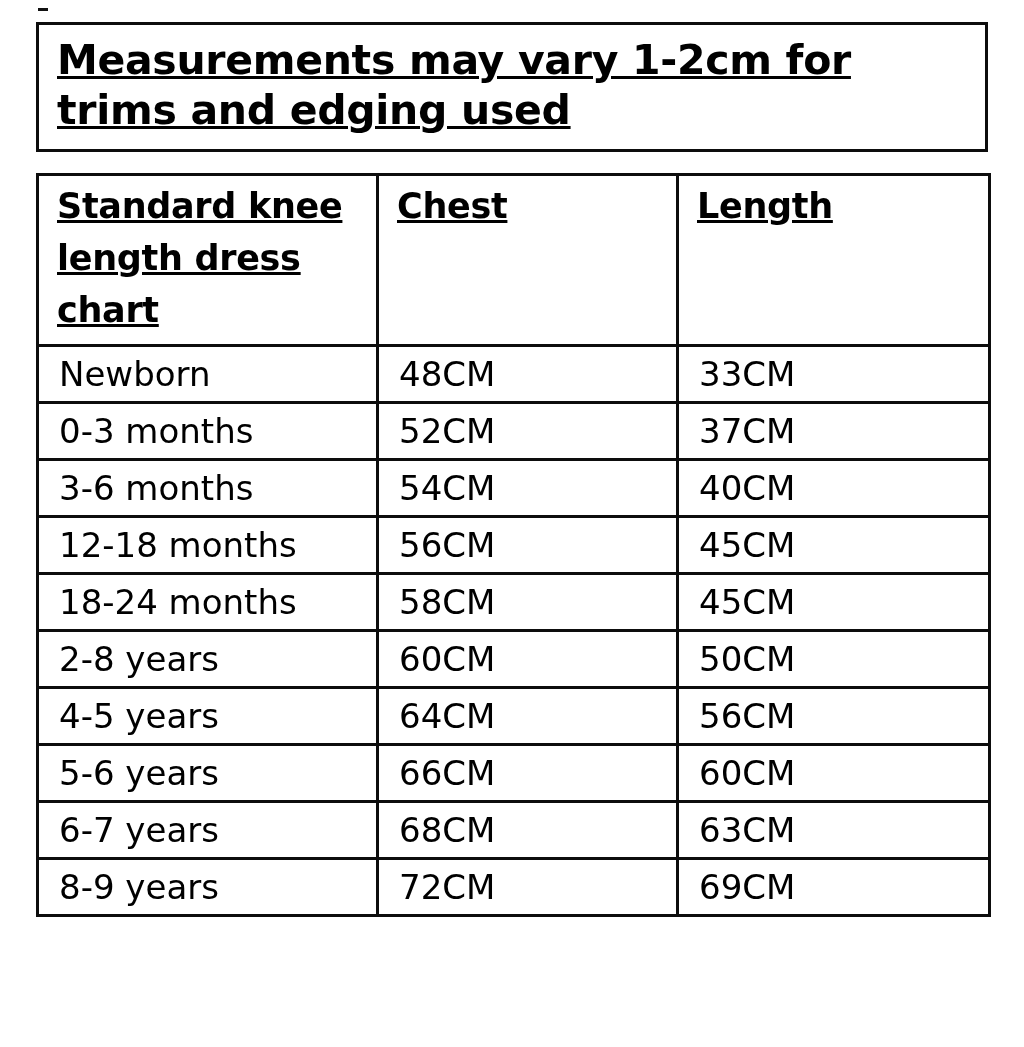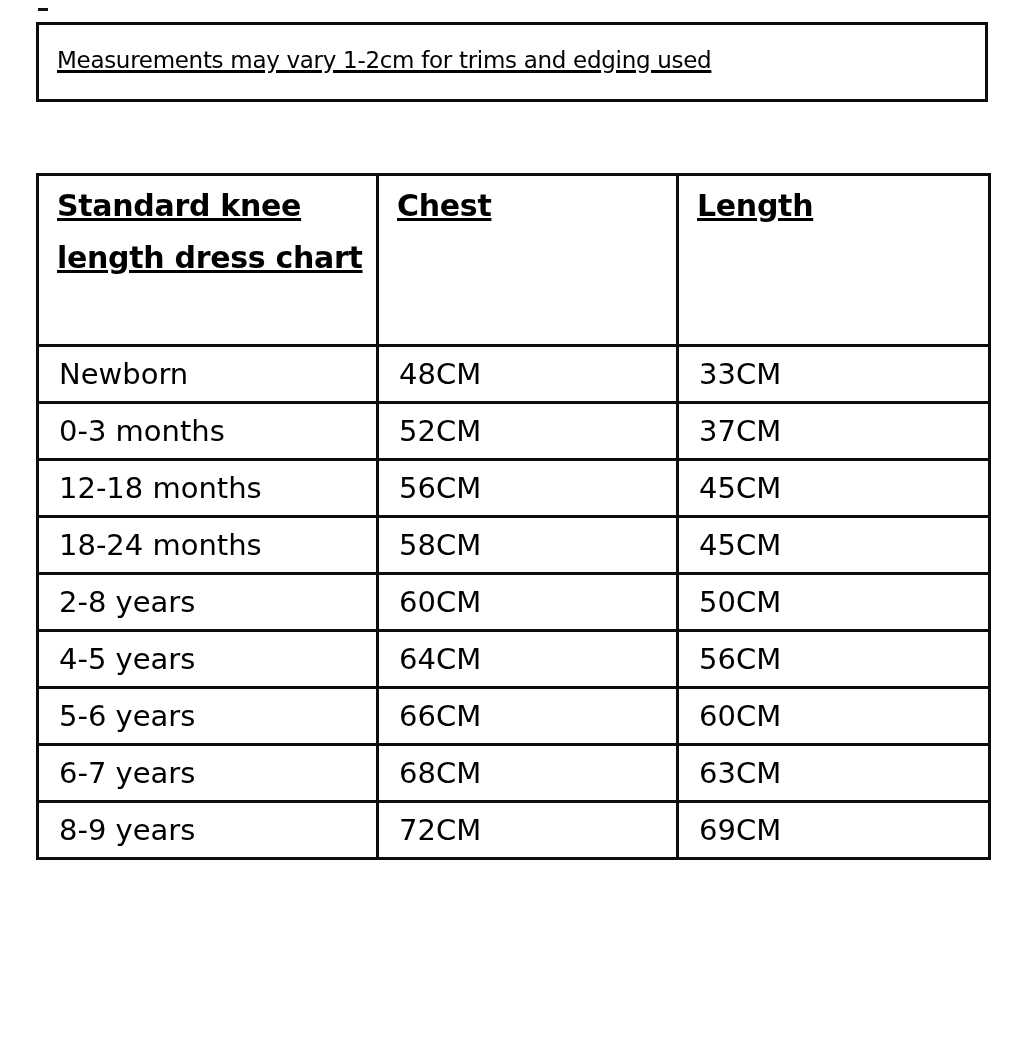--- a/index.html
+++ b/index.html
@@ -37,22 +37,22 @@
   .notice-box {
     position: absolute;
     left: 36px;
     top: 22px;
     width: 952px;
     box-sizing: border-box;
     border: 3px solid #0d0d0d;
     padding: 10px 18px 14px 18px;
   }
   .notice-text {
-    font-weight: normal;
-    font-size: 23px;
+    font-weight: bold;
+    font-size: 41px;
     line-height: 50px;
     letter-spacing: -0.3px;
     text-decoration: underline;
     text-underline-offset: 2px;
     text-decoration-thickness: 3px;
   }
 
   
   .size-table {
     position: absolute;
@@ -61,31 +61,31 @@
     width: 952px;
     border-collapse: collapse;
     table-layout: fixed;
   }
   .size-table td, .size-table th {
     border: 3px solid #0d0d0d;
     vertical-align: top;
     padding: 4px 6px 6px 18px;
     text-align: left;
     font-weight: normal;
-    font-size: 29px;
+    font-size: 34px;
     line-height: 50px;
     white-space: normal;
   }
   .size-table col.c1 { width: 340px; }
   .size-table col.c2 { width: 300px; }
   .size-table col.c3 { width: 312px; }
 
   .size-table thead td {
     font-weight: bold;
-    font-size: 30px;
+    font-size: 35px;
     line-height: 52px;
     letter-spacing: -0.3px;
     height: 158px;
     text-decoration: underline;
     text-underline-offset: 2px;
     text-decoration-thickness: 3px;
   }
   .size-table thead td .hdr {
     display: inline;
   }
@@ -132,20 +132,25 @@
         <td class="label">Newborn</td>
         <td class="val">48CM</td>
         <td class="val">33CM</td>
       </tr>
       <tr>
         <td class="label">0-3 months</td>
         <td class="val">52CM</td>
         <td class="val">37CM</td>
       </tr>
       <tr>
+        <td class="label">3-6 months</td>
+        <td class="val">54CM</td>
+        <td class="val">40CM</td>
+      </tr>
+      <tr>
         <td class="label">12-18 months</td>
         <td class="val">56CM</td>
         <td class="val">45CM</td>
       </tr>
       <tr>
         <td class="label">18-24 months</td>
         <td class="val">58CM</td>
         <td class="val">45CM</td>
       </tr>
       <tr>

